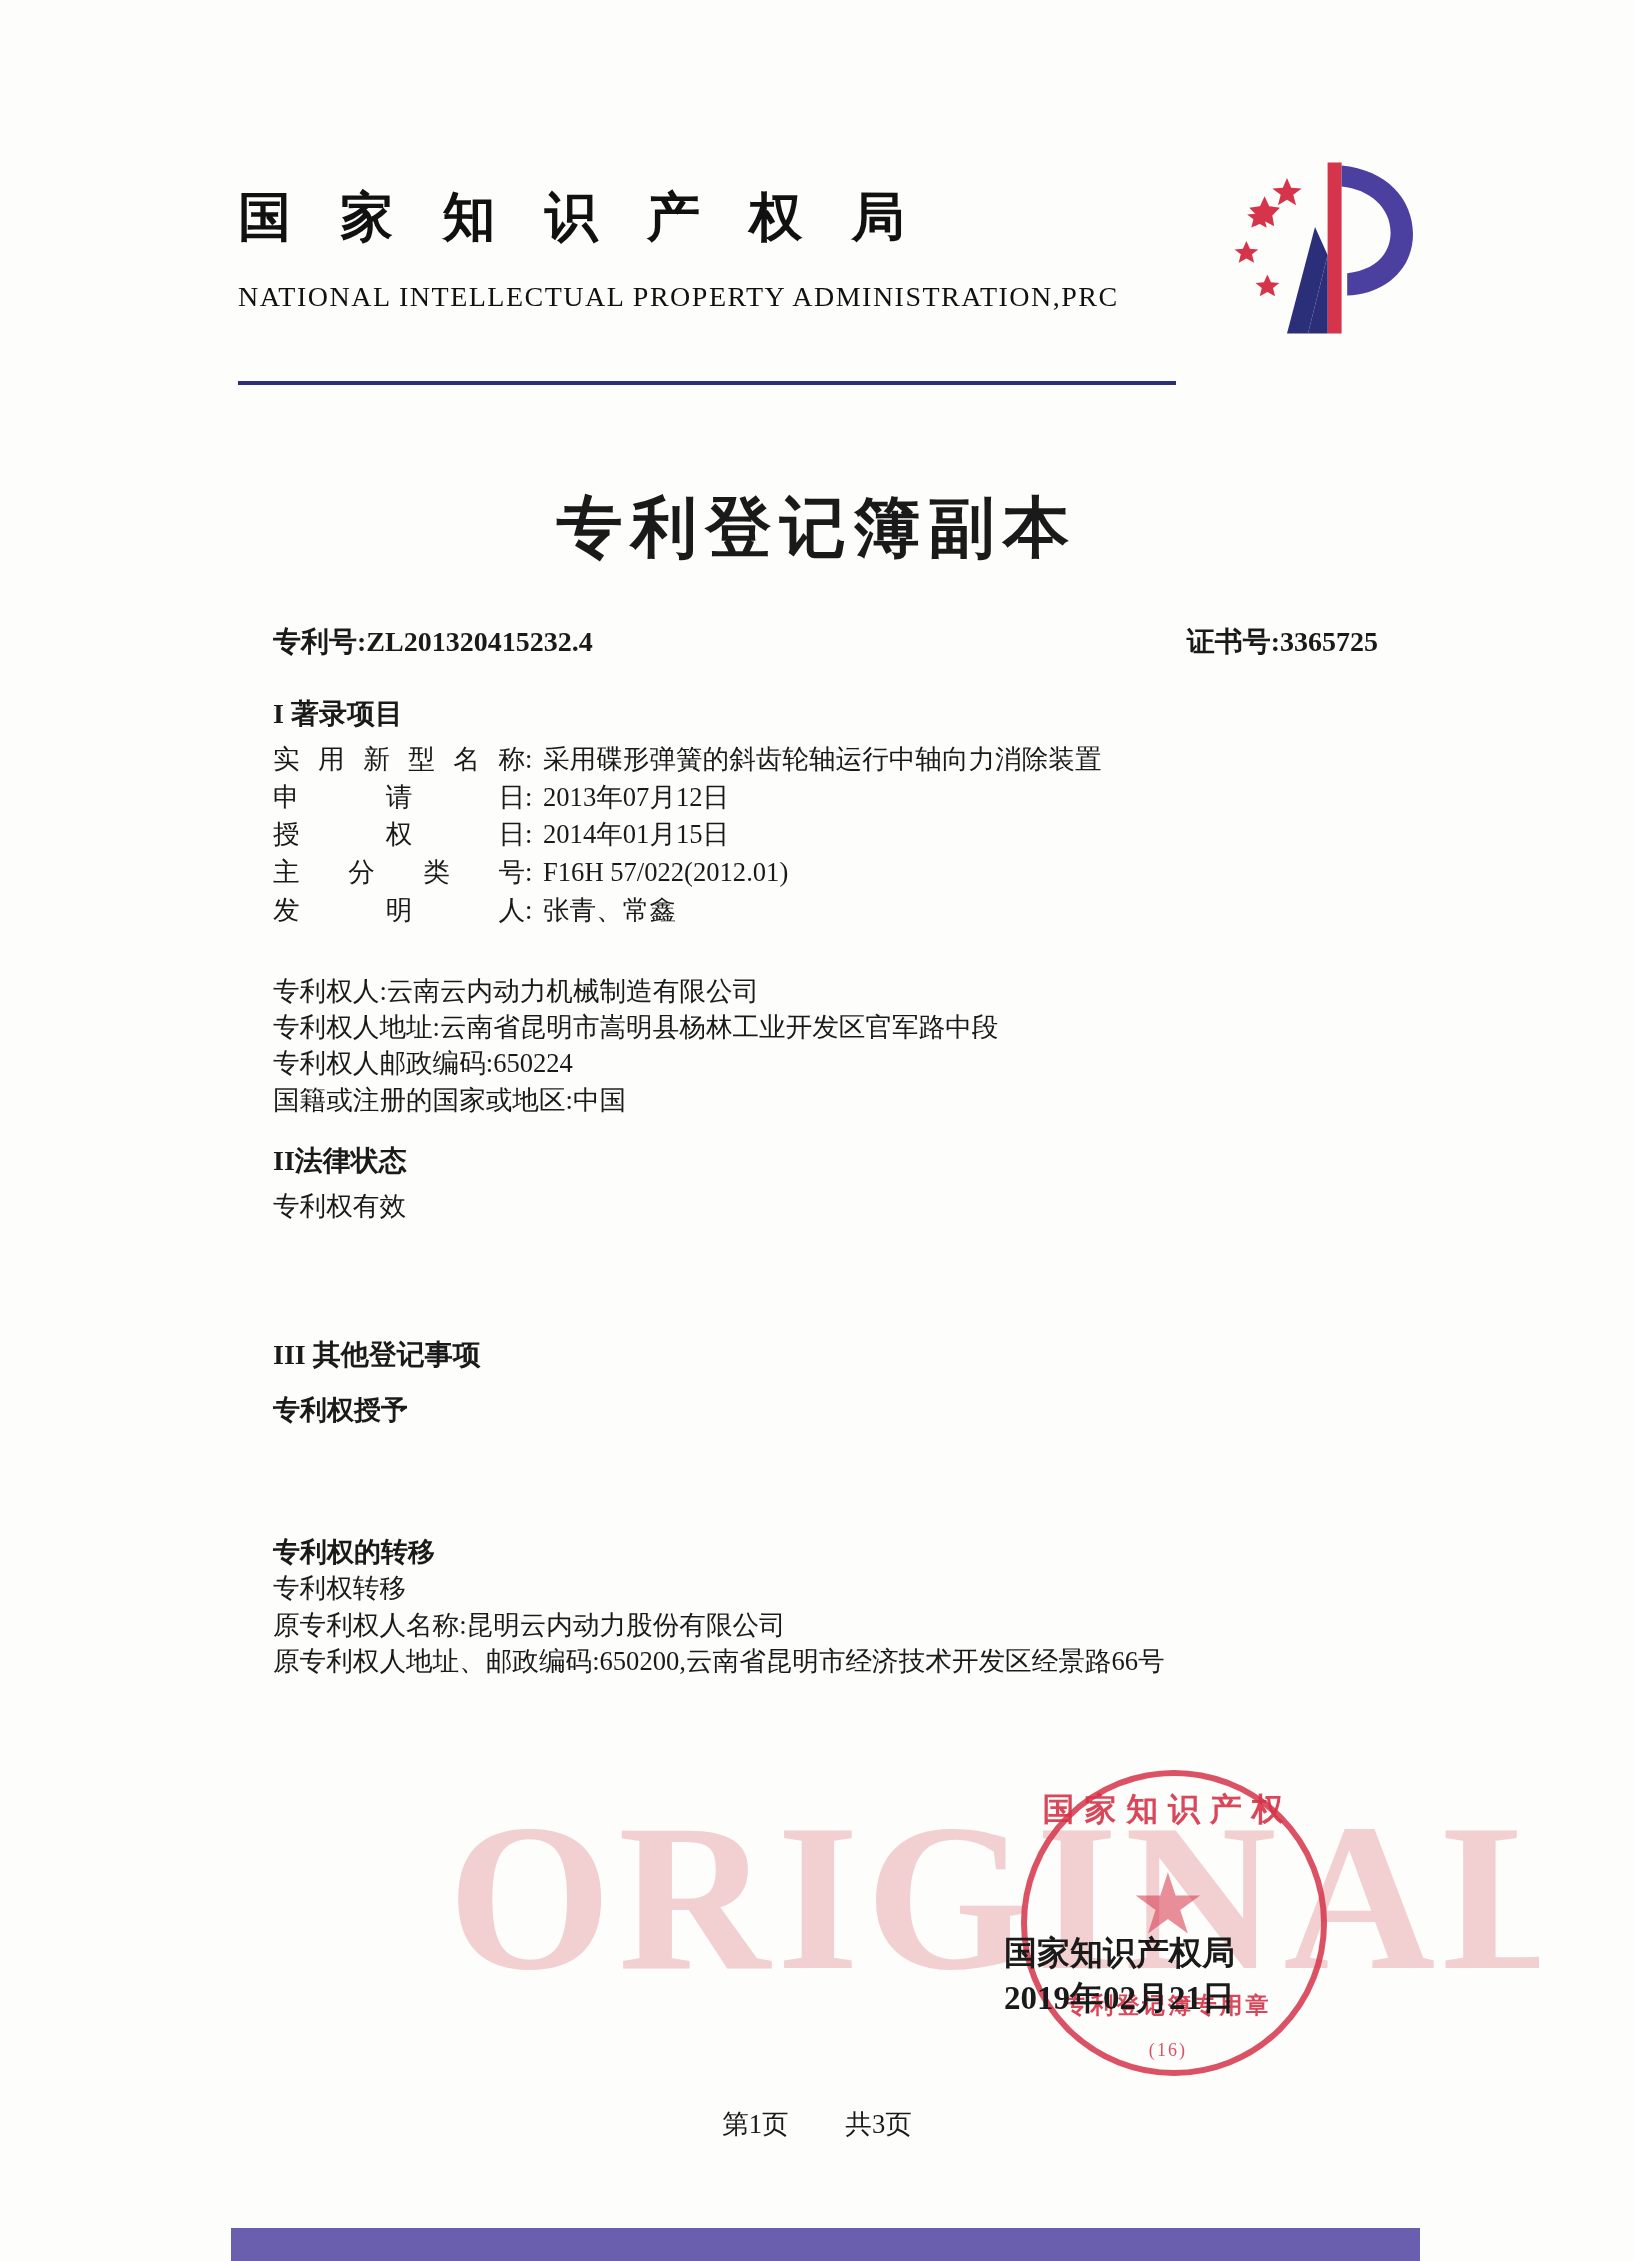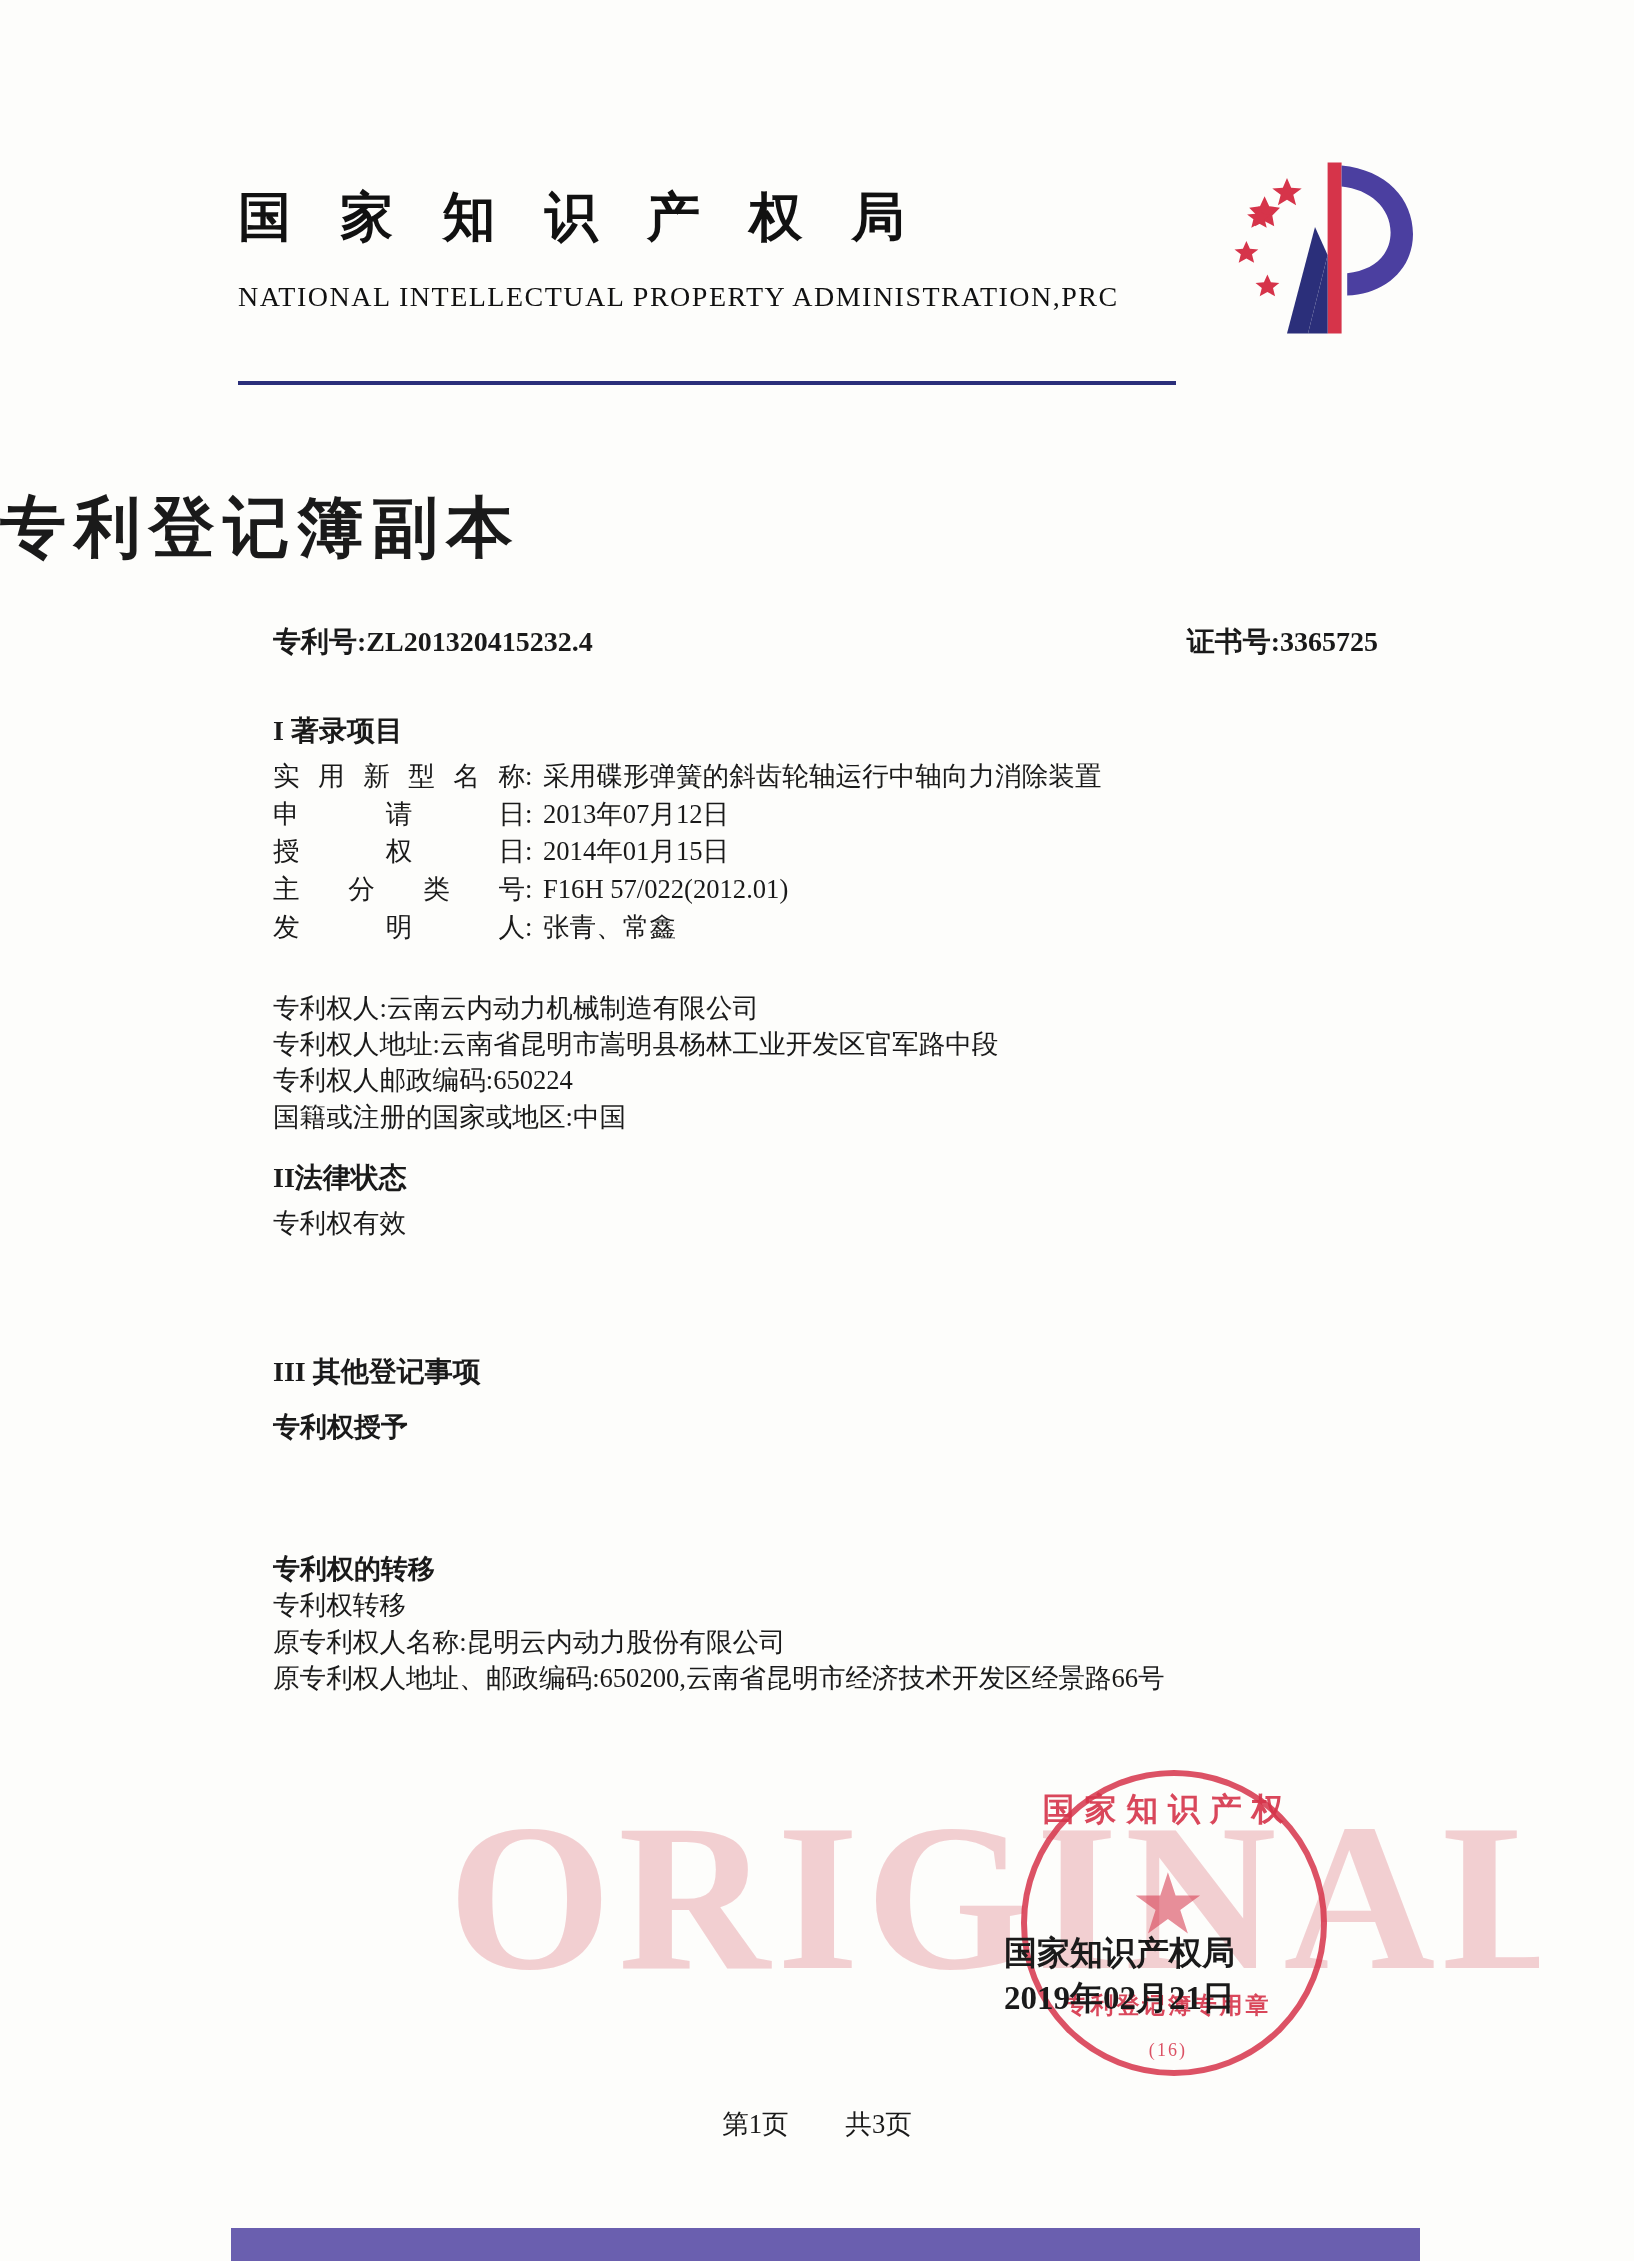--- a/index.html
+++ b/index.html
@@ -59,20 +59,21 @@
     width: 231px;
     height: 203px;
   }
 
   
   .doc-title {
     position: absolute;
     left: 0;
     top: 483px;
     width: 1634px;
+    text-align: center;
     font-size: 66px;
     font-weight: bold;
     letter-spacing: 8.4px;
     font-family: Liberation Sans, sans-serif;
   }
 
   
   .numbers {
     position: absolute;
     left: 273px;
@@ -82,21 +83,21 @@
     justify-content: space-between;
     font-size: 28px;
     font-weight: bold;
     gap: 23px;
   }
 
   
   .body {
     position: absolute;
     left: 273px;
-    top: 707px;
+    top: 690px;
     width: 1161px;
     font-size: 26.6px;
     line-height: 1.0;
   }
   .sec-head {
     font-weight: bold;
     font-size: 28px;
     margin-top: 34px;
     margin-bottom: 18px;
   }

